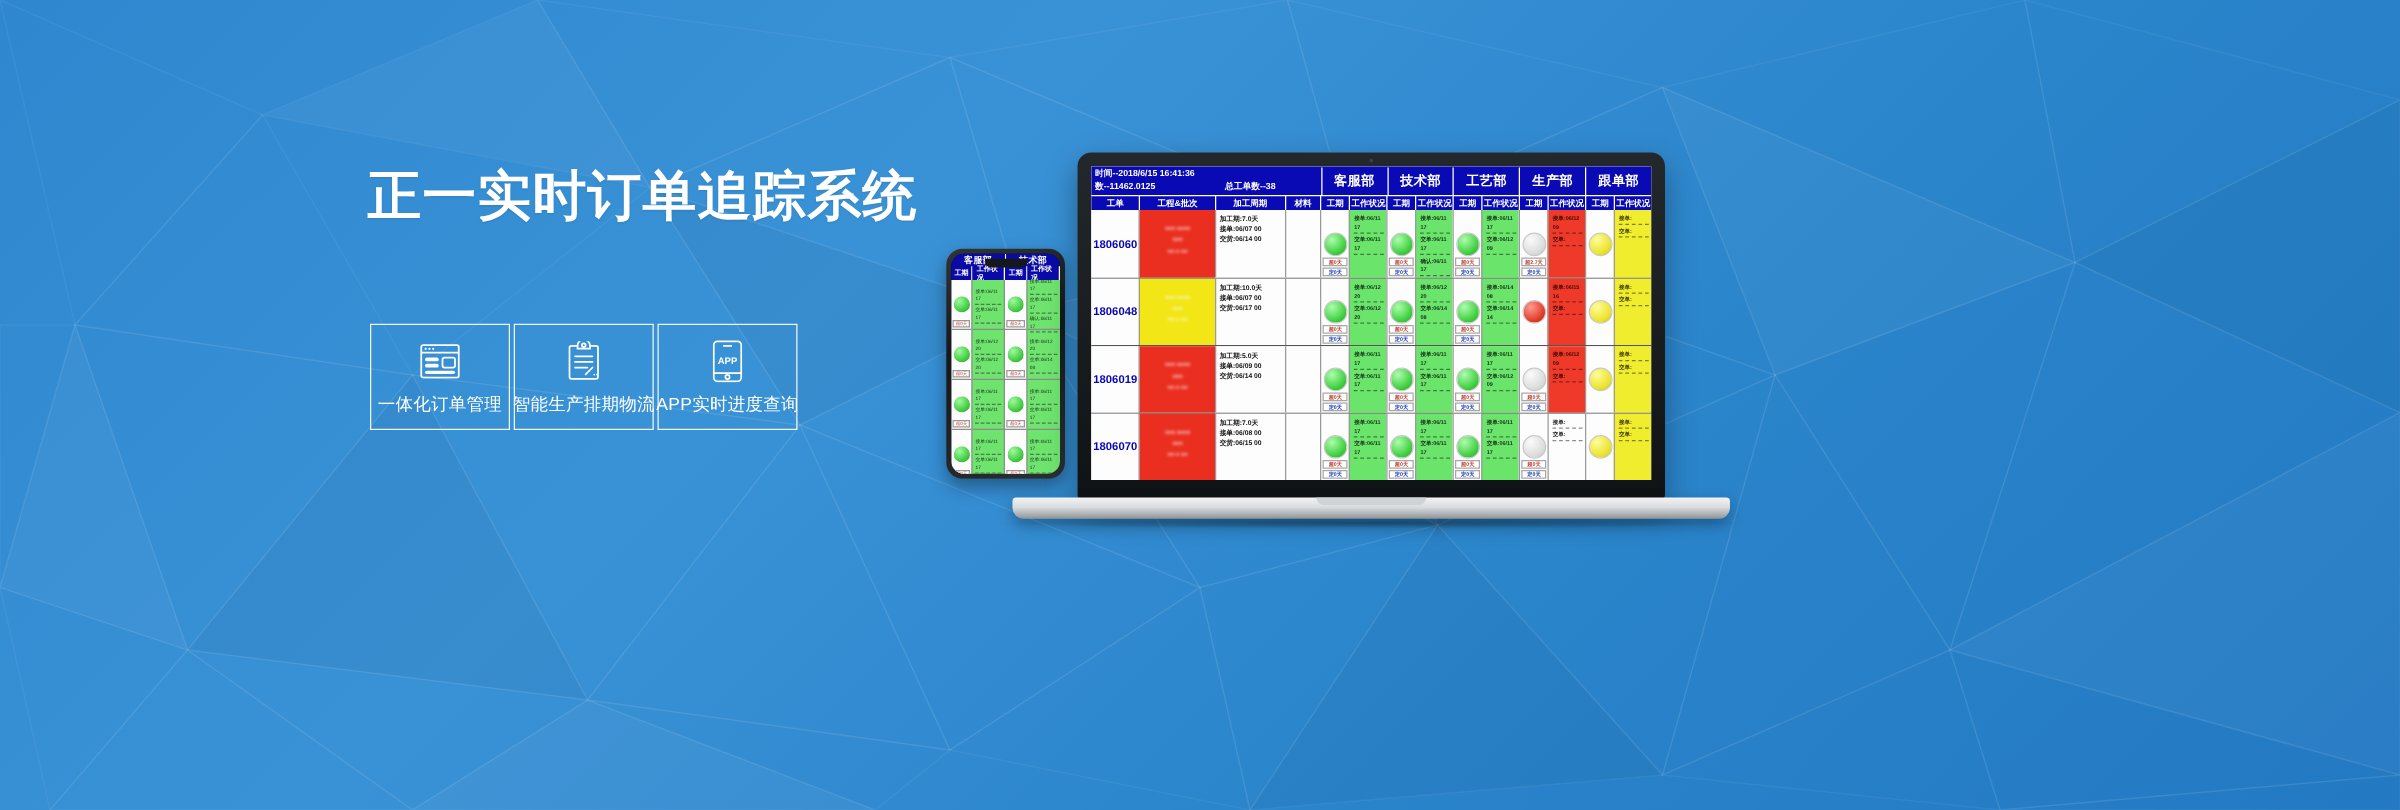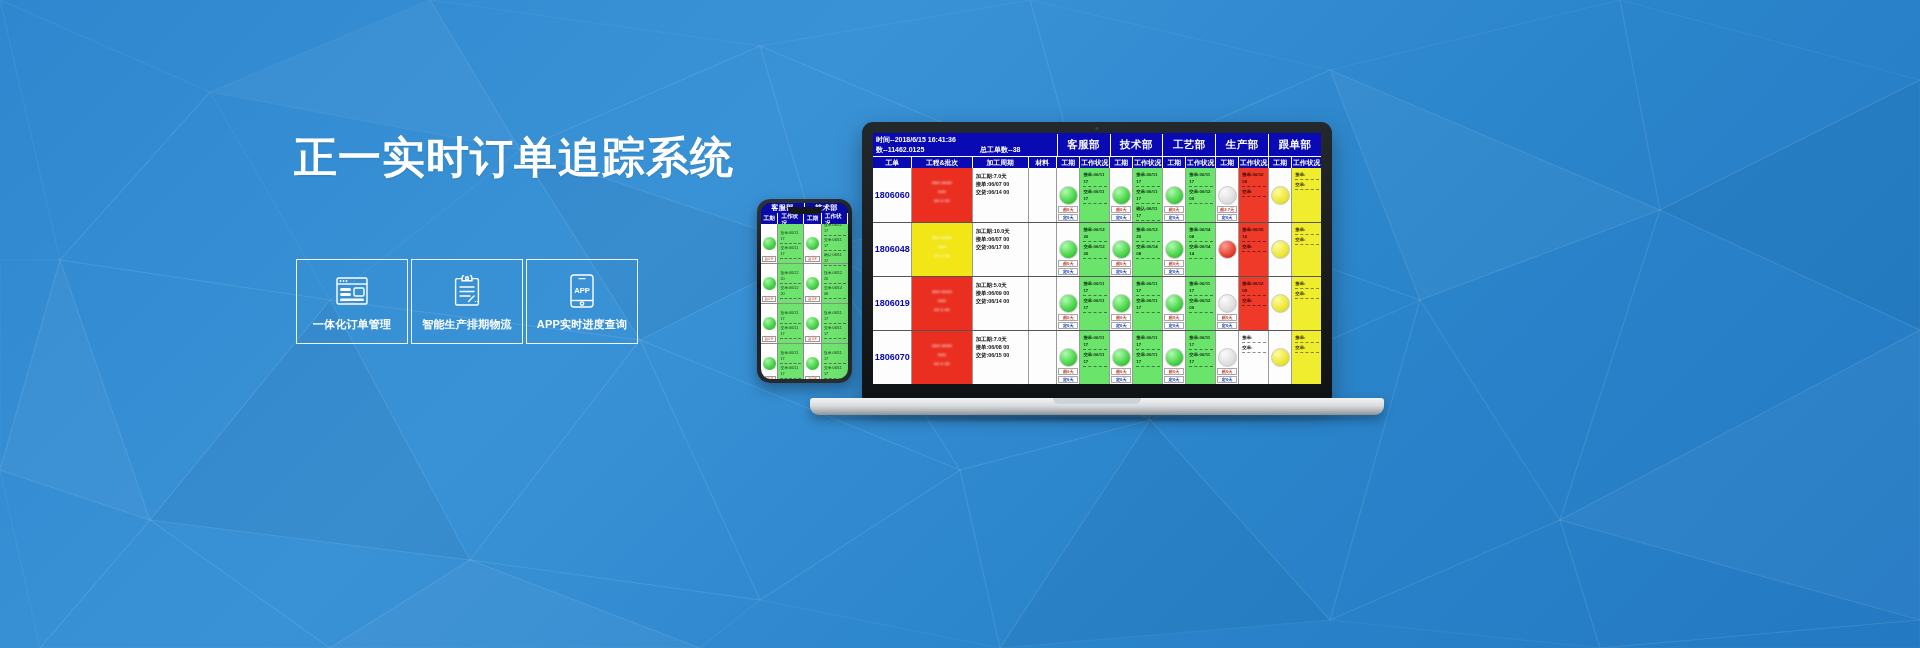--- a/index.html
+++ b/index.html
@@ -29,22 +29,22 @@
   .feature {
     width:112px; height:85px;
     border:1.5px solid rgba(255,255,255,.92);
     display:flex; flex-direction:column;
     align-items:center; justify-content:center;
     margin-right:3px;
   }
   .feature:last-child { margin-right:0; }
   .feature .ficon { height:38px; display:flex; align-items:center; justify-content:center; }
   .feature .flabel {
-    margin-top:7px; color:#ffffff; font-size:11px;
-    font-weight:bold; white-space:nowrap; letter-spacing:.2px;
+    margin-top:7px; color:#ffffff; font-size:14px;
+    font-weight:normal; white-space:nowrap; letter-spacing:.2px;
   }
   .feature svg { display:block; }
 
   
   #phone { position:absolute; left:757px; top:199px; width:95px; height:184px; }
   .phone-body {
     position:absolute; inset:0;
     background:linear-gradient(160deg,#2f3438,#15181b 40%,#2a2f33 100%);
     border-radius:13px;
     box-shadow:0 6px 14px rgba(0,0,0,.35);

